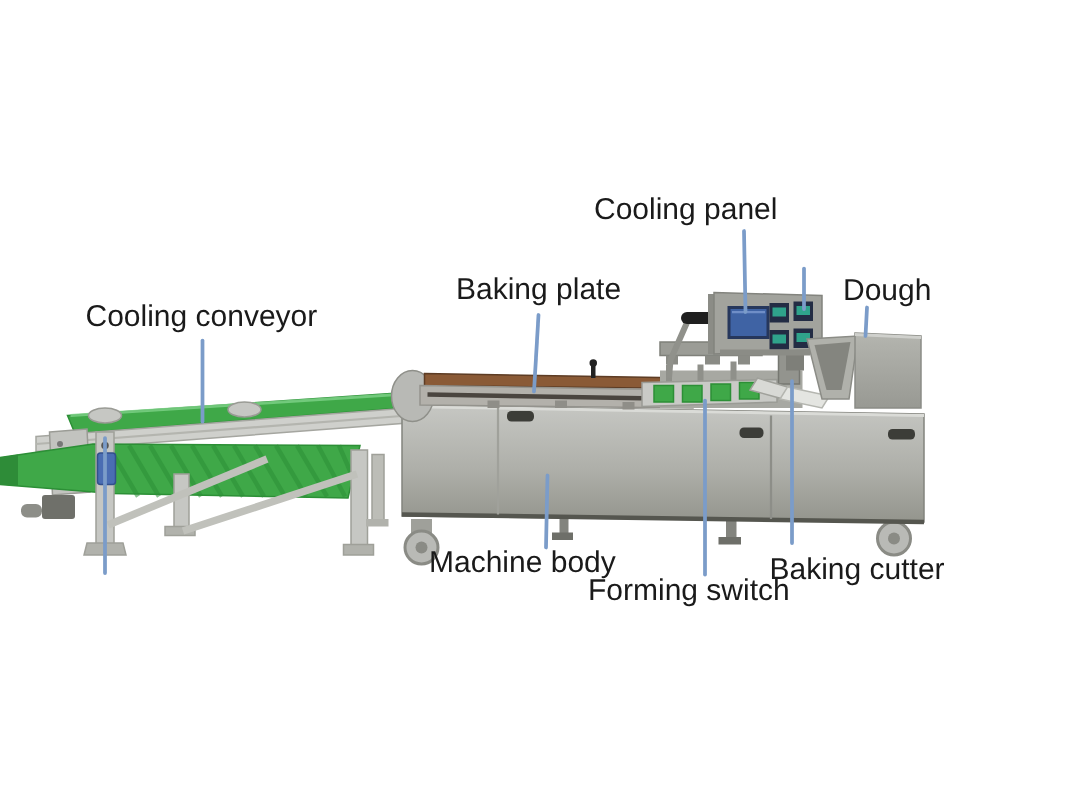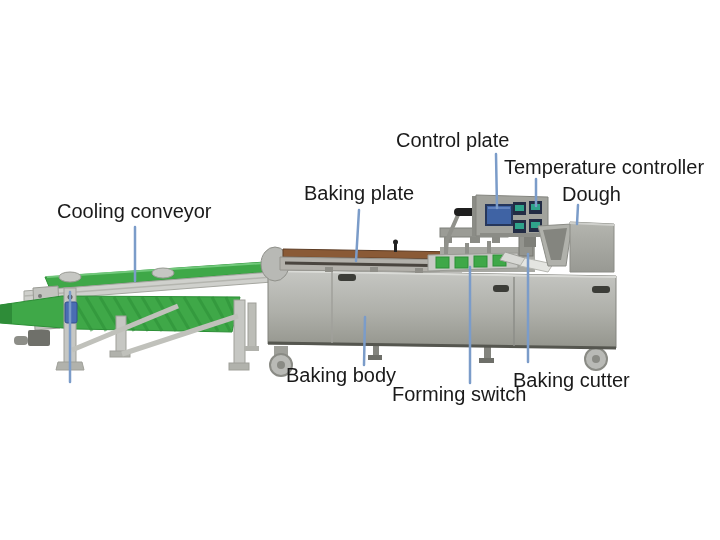--- a/index.html
+++ b/index.html
@@ -185,20 +185,19 @@
       <line x1="578" y1="205" x2="577" y2="224" stroke="#7b9cc9"></line>
       <line x1="70" y1="292" x2="70" y2="382" stroke="#7b9cc9"></line>
       <line x1="365" y1="317" x2="364" y2="365" stroke="#7b9cc9"></line>
       <line x1="470" y1="267" x2="470" y2="383" stroke="#7b9cc9"></line>
       <line x1="528" y1="254" x2="528" y2="362" stroke="#7b9cc9"></line>
     </g>
   </svg>
 
   <div class="label" style="left:57px;top:201px">Cooling conveyor</div>
   <div class="label" style="left:304px;top:183px">Baking plate</div>
-  <div class="label" style="left:396px;top:130px">Control plate</div>
-  <div class="label" style="left:504px;top:157px">Temperature controller</div>
+  <div class="label" style="left:396px;top:130px">Cooling panel</div>
   <div class="label" style="left:562px;top:184px">Dough</div>
-  <div class="label" style="left:286px;top:365px">Baking body</div>
+  <div class="label" style="left:286px;top:365px">Machine body</div>
   <div class="label" style="left:392px;top:384px">Forming switch</div>
   <div class="label" style="left:513px;top:370px">Baking cutter</div>
 
 </div>
 
 </body></html>

